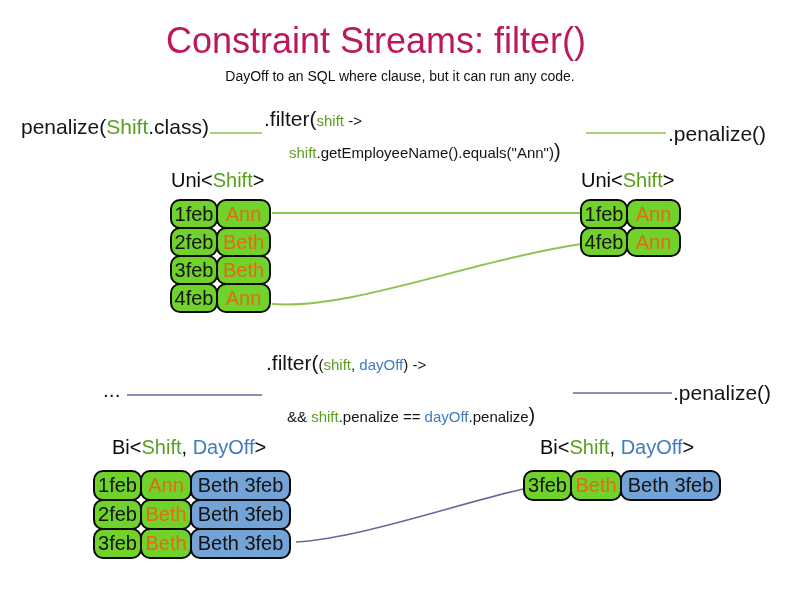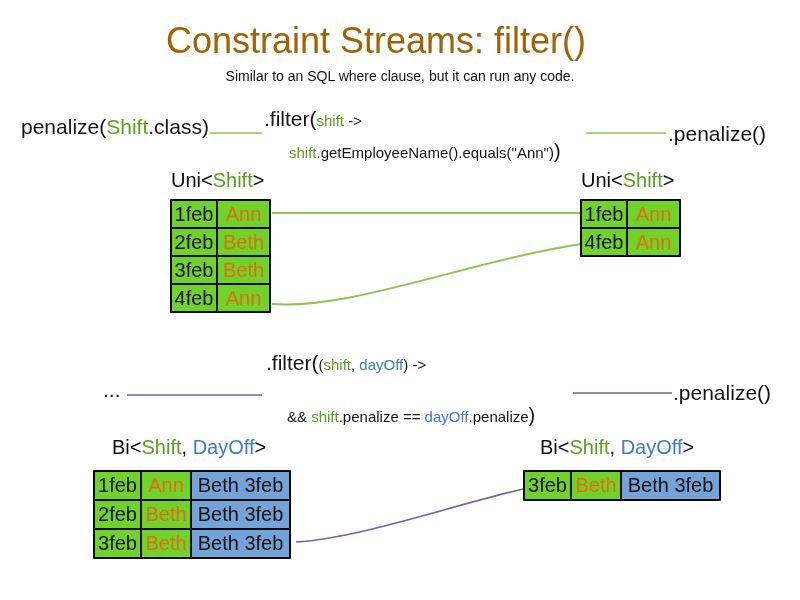--- a/index.html
+++ b/index.html
@@ -4,34 +4,34 @@
 <style>
   html,body{margin:0;padding:0;background:#fff;}
   #slide{
     position:relative;width:800px;height:600px;background:#ffffff;overflow:hidden;
     font-family:"Liberation Sans","DejaVu Sans",sans-serif;color:#000;
   }
   #connectors{position:absolute;left:0;top:0;width:800px;height:600px;pointer-events:none;}
   .ln-green{stroke:var(--green-line);stroke-width:1.6;fill:none;}
   .ln-green.thick{stroke-width:2;}
   .ln-purple{stroke:var(--purple-line);stroke-width:1.6;fill:none;}
-  .title{position:absolute;left:0;top:20px;width:752px;text-align:center;font-size:36px;color:#a16207;}
+  .title{position:absolute;left:0;top:20px;width:752px;text-align:center;font-size:36px;color:#be185d;}
   .subtitle{position:absolute;left:0;top:68px;width:800px;text-align:center;font-size:14px;color:#111;}
   .code{position:absolute;white-space:pre;color:#151515;}
   .lg{font-size:21px;}
   .sm{font-size:15px;}
   .lgp{font-size:20px;}
   .g{color:var(--green-text);}
   .b{color:var(--blue-text);}
   .label{position:absolute;font-size:20px;color:#0a0a0a;white-space:pre;}
   .tbl{position:absolute;}
   .trow{display:flex;}
   .trow + .trow{margin-top:-2px;}
   .cell{
-    box-sizing:border-box;height:30px;border:2px solid #0a0a0a;border-radius:1px;
+    box-sizing:border-box;height:30px;border:2px solid #0a0a0a;border-radius:10px;
     display:flex;align-items:center;justify-content:center;
     font-size:20px;background:var(--cell-green);color:#121212;
   }
   .cell + .cell{margin-left:-2px;}
   .cell.blue{background:var(--cell-blue);}
   .cell.orange{color:var(--orange-text);}
   .bi .cell{height:31px;}
   .w-ud{width:48px}.w-un{width:55px}
   .w-d{width:49px}.w-n{width:52px}.w-p{width:101px}
 </style>
@@ -44,21 +44,21 @@
     <line class="ln-green" x1="210" y1="133" x2="262" y2="133"></line>
     <line class="ln-green" x1="586" y1="133" x2="666" y2="133"></line>
     <line class="ln-green thick" x1="272" y1="213" x2="581" y2="213"></line>
     <path class="ln-green thick" d="M272 304 C 350 310, 466 262, 581 244"></path>
     <line class="ln-purple" x1="127" y1="395" x2="262" y2="395"></line>
     <line class="ln-purple" x1="573" y1="393" x2="672" y2="393"></line>
     <path class="ln-purple" d="M296 542 C 360 538, 450 506, 523 489"></path>
   </svg>
 
   <div class="title">Constraint Streams: filter()</div>
-  <div class="subtitle">Similar to an SQL where clause, but it can run any code.</div>
+  <div class="subtitle">DayOff to an SQL where clause, but it can run any code.</div>
 
   <div class="code lg" style="left:21px;top:115px"><span>penalize(</span><span class="g">Shift</span><span>.class)</span></div>
 
   <div class="code lg" style="left:264px;top:107px"><span>.filter(</span><span class="sm g">shift</span><span class="sm"> -&gt;</span></div>
 
   <div class="code sm" style="left:289px;top:140px"><span class="g">shift</span><span>.getEmployeeName().equals("Ann")</span><span class="lgp">)</span></div>
 
   <div class="code lg" style="left:668px;top:122px">.penalize()</div>
 
   <div class="label" style="left:171px;top:169px"><span>Uni&lt;</span><span class="g">Shift</span><span>&gt;</span></div>

